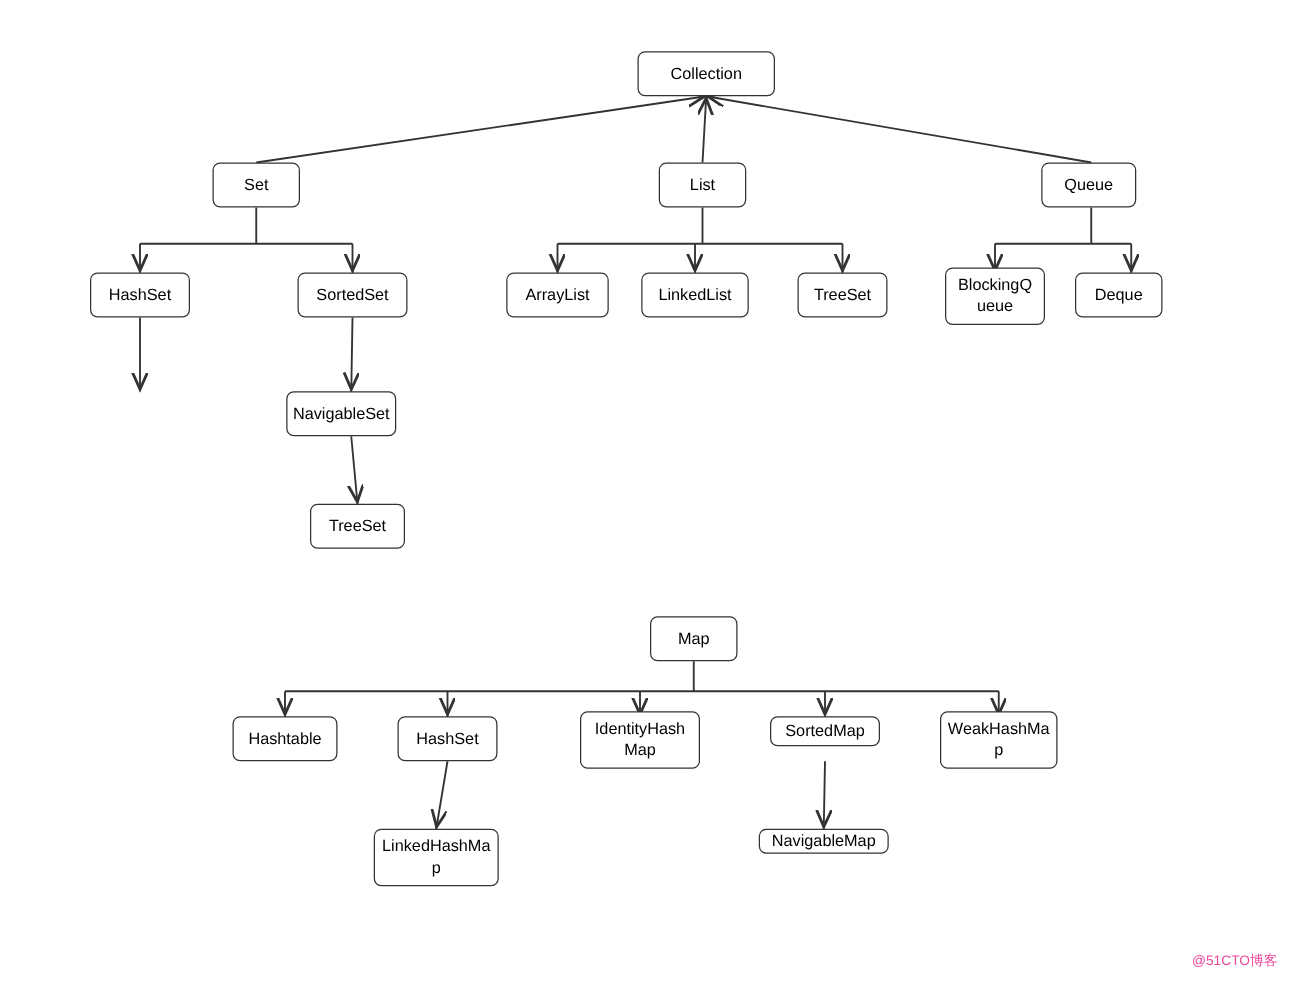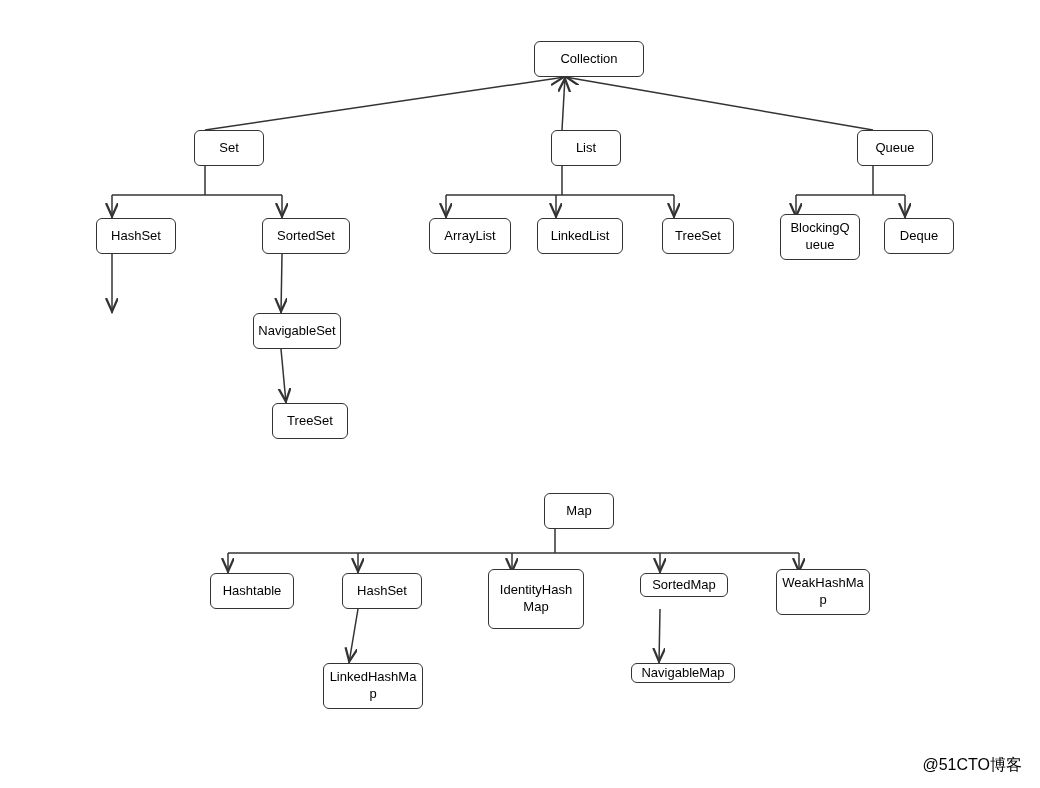--- a/index.html
+++ b/index.html
@@ -22,41 +22,40 @@
       border: 1.5px solid #333;
       border-radius: 6px;
       background: #fff;
       display: flex;
       align-items: center;
       justify-content: center;
       text-align: center;
       padding: 4px 8px;
       line-height: 1.3;
       font-size: 13px;
-      margin-left: 24px;
     }
     svg.lines {
       position: absolute;
       top: 0; left: 0;
       width: 1040px;
       height: 788px;
       pointer-events: none;
     }
     svg.lines line, svg.lines polyline {
       stroke: #333;
       stroke-width: 1.5;
       fill: none;
     }
     
     .watermark {
       position: absolute;
       bottom: 12px;
       right: 18px;
-      font-size: 16px;
-      color: #000000;
+      font-size: 11px;
+      color: #ec4899;
     }
   </style>
 </head>
 <body>
 
 <div class="diagram">
   <svg class="lines">
     <defs>
       <marker id="arrow" markerWidth="10" markerHeight="10" refX="9" refY="3" orient="auto">
         <path d="M0,0 L0,6 L9,3 z" fill="#333"></path>
@@ -133,21 +132,21 @@
   <div class="node" style="left:229px;top:313px;width:88px;height:36px">NavigableSet</div>
 
   <div class="node" style="left:248px;top:403px;width:76px;height:36px">TreeSet</div>
 
   <div class="node" style="left:520px;top:493px;width:70px;height:36px">Map</div>
 
   <div class="node" style="left:186px;top:573px;width:84px;height:36px">Hashtable</div>
 
   <div class="node" style="left:318px;top:573px;width:80px;height:36px">HashSet</div>
 
-  <div class="node" style="left:464px;top:569px;width:96px;height:60px">IdentityHash<br>Map</div>
+  <div class="node" style="left:464px;top:569px;width:96px;height:46px">IdentityHash<br>Map</div>
 
   <div class="node" style="left:616px;top:573px;width:88px;height:24px">SortedMap</div>
 
   <div class="node" style="left:752px;top:569px;width:94px;height:46px">WeakHashMa<br>p</div>
 
   <div class="node" style="left:299px;top:663px;width:100px;height:46px">LinkedHashMa<br>p</div>
 
   <div class="node" style="left:607px;top:663px;width:104px;height:20px">NavigableMap</div>
 
   <div class="watermark">@51CTO博客</div>

